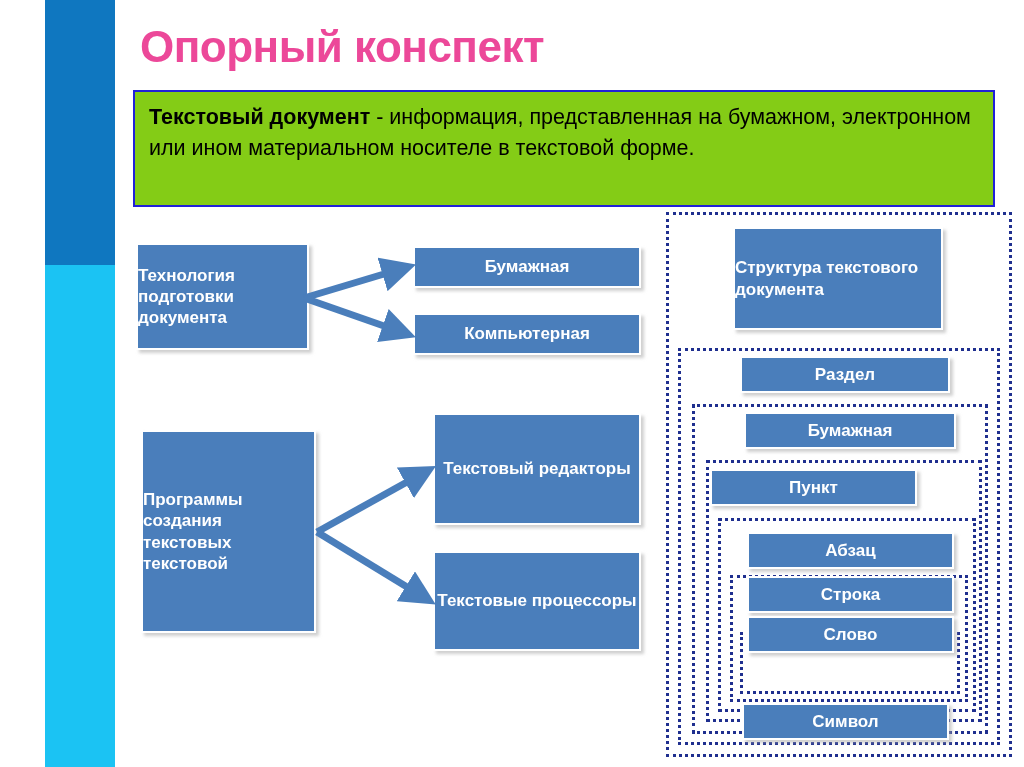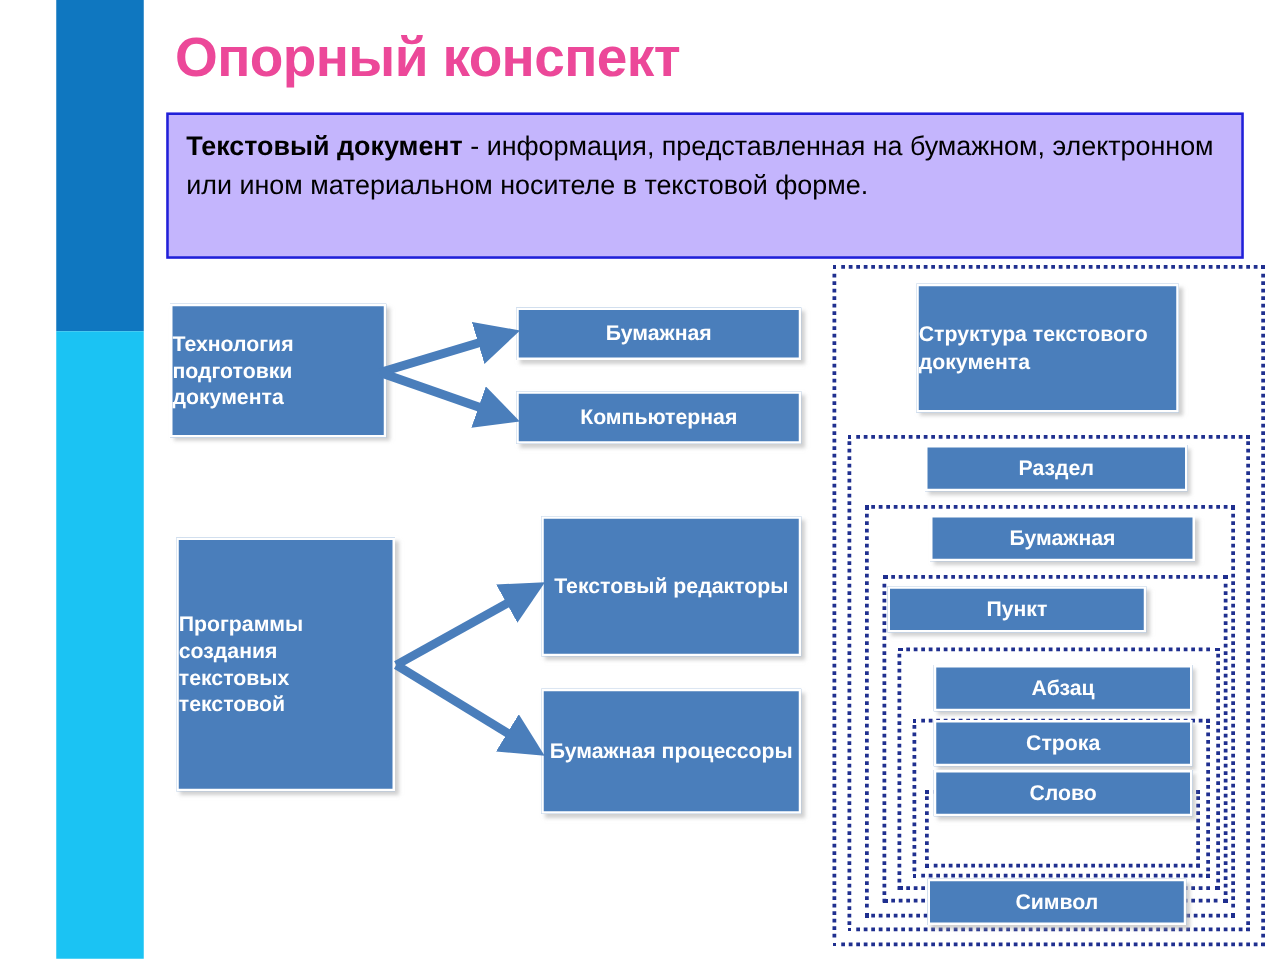--- a/index.html
+++ b/index.html
@@ -50,21 +50,21 @@
 
   
   #definition-box {
     position: absolute;
     left: 133px;
     top: 90px;
     width: 862px;
     height: 117px;
     border: 2px solid #2020d8;
     box-sizing: border-box;
-    background: #c4b5fd;
+    background: #84cc16;
     padding: 10px 14px 0 14px;
   }
   #definition-text {
     font-size: 21.5px;
     color: #000000;
     line-height: 1.42;
     text-align: left;
   }
   #definition-text b {
     font-weight: bold;
@@ -154,21 +154,21 @@
     <marker id="ah1" markerWidth="5" markerHeight="5" refX="3.2" refY="2.5" orient="auto">
       <path d="M0,0 L5,2.5 L0,5 Z" fill="#4a7ebb"></path>
     </marker>
   </defs>
   <path d="M4,58 L104,28" stroke="#4a7ebb" stroke-width="7" fill="none" marker-end="url(#ah1)"></path>
   <path d="M4,58 L104,93" stroke="#4a7ebb" stroke-width="7" fill="none" marker-end="url(#ah1)"></path>
 </svg>
 
 <div class="node" id="node-programs">Программы создания текстовых текстовой</div>
 <div class="node" id="node-editors">Текстовый редакторы</div>
-<div class="node" id="node-processors">Бумажная процессоры</div>
+<div class="node" id="node-processors">Текстовые процессоры</div>
 
 <svg class="arrow-svg" id="arrows-group2" viewBox="0 0 140 200">
   <defs>
     <marker id="ah2" markerWidth="5" markerHeight="5" refX="3.2" refY="2.5" orient="auto">
       <path d="M0,0 L5,2.5 L0,5 Z" fill="#4a7ebb"></path>
     </marker>
   </defs>
   <path d="M12,102 L120,42" stroke="#4a7ebb" stroke-width="7" fill="none" marker-end="url(#ah2)"></path>
   <path d="M12,102 L120,168" stroke="#4a7ebb" stroke-width="7" fill="none" marker-end="url(#ah2)"></path>
 </svg>

